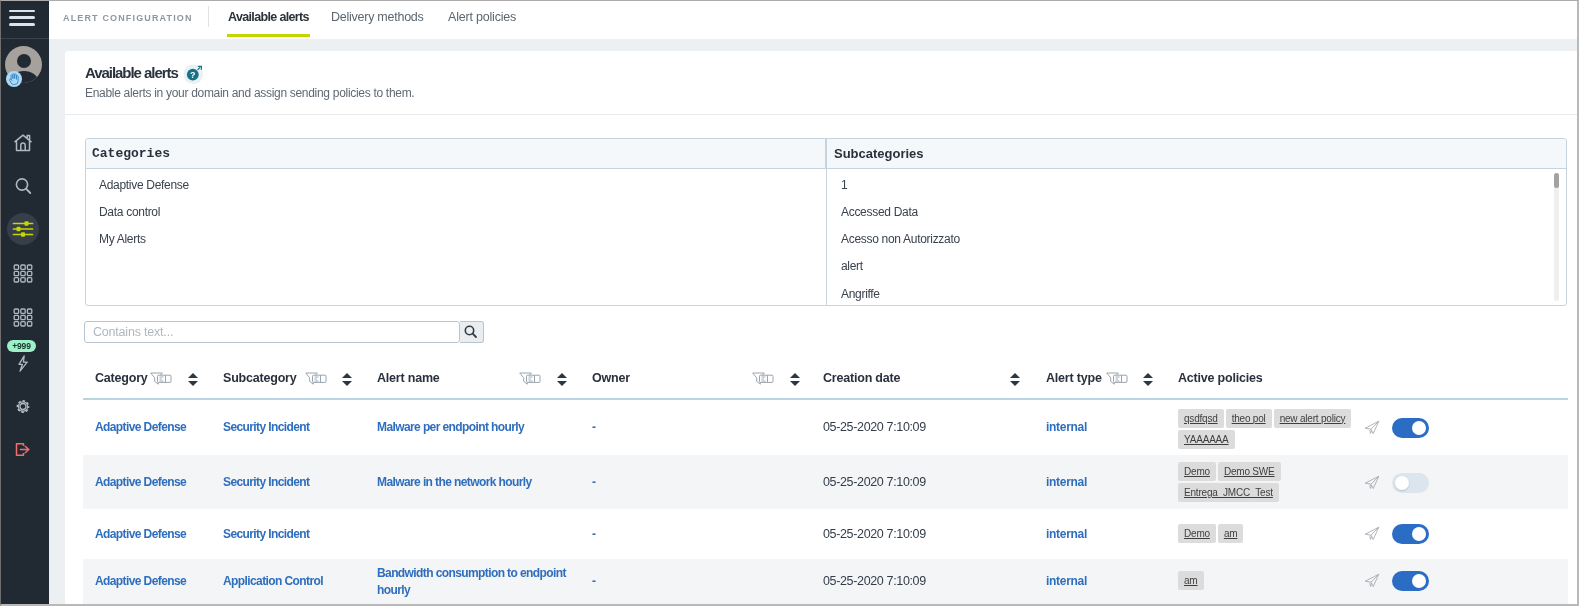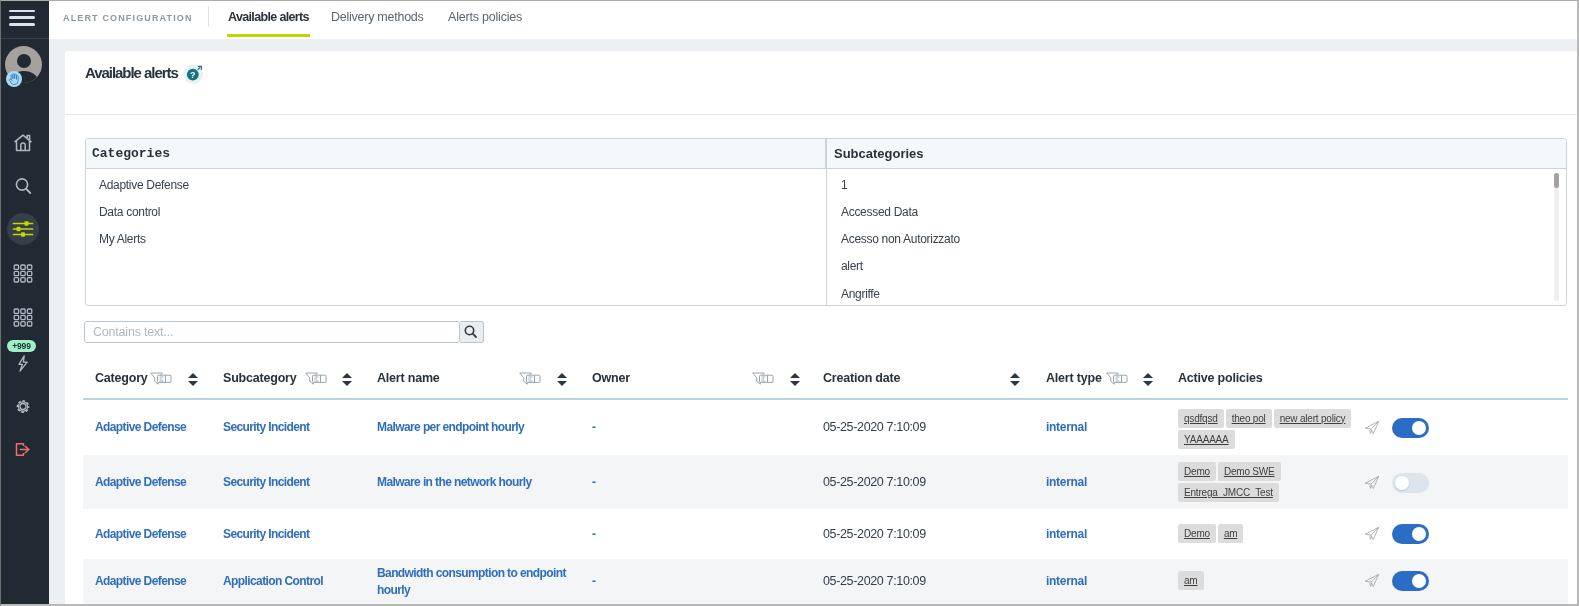--- a/index.html
+++ b/index.html
@@ -152,32 +152,33 @@
       <path d="M12.5 5 V2.8 H5.5 V14.2 H12.5 V12" fill="none" stroke="#ee6f6d" stroke-width="1.5" stroke-linejoin="round"></path>
       <path d="M9.5 8.5 H17 M14.2 5.2 L17.8 8.5 L14.2 11.8" fill="none" stroke="#ee6f6d" stroke-width="1.5" stroke-linecap="round" stroke-linejoin="round"></path>
     </svg>
 </div>
 
 <div id="header">
   <div id="alertconf">ALERT CONFIGURATION</div>
   <div id="hdiv"></div>
   <div class="tab" id="tab1">Available alerts</div>
   <div class="tab" id="tab2">Delivery methods</div>
-  <div class="tab" id="tab3">Alerts policies</div>
+  <div class="tab" id="tab3">Alert policies</div>
   <div id="tabline"></div>
 </div>
 <div id="contentbg"></div>
 <div id="card">
   <div id="title">Available alerts</div>
   <svg style="position:absolute;left:118px;top:12px" width="22" height="22" viewBox="0 0 22 22">
       <circle cx="10.3" cy="11.2" r="9.8" fill="#e8f1f4"></circle>
       <circle cx="9.8" cy="11.6" r="5.9" fill="#1a7185"></circle>
       <text x="9.85" y="14.9" font-size="9" font-weight="bold" fill="#ffffff" text-anchor="middle" font-family="Liberation Sans">?</text>
       <path d="M14.6 6.9 L17.1 4.4 M14.9 3.3 h3.5 v3.5" fill="none" stroke="#1a7185" stroke-width="1.25"></path>
     </svg>
+  <div id="subtitle">Enable alerts in your domain and assign sending policies to them.</div>
   <div id="hr1"></div>
   <div id="panel">
     <div class="phead" id="pheadL">Categories</div>
     <div class="phead" id="pheadR">Subcategories</div>
     <div id="pvdiv"></div>
     <div class="pitem" style="left:13px; top:38.5px">Adaptive Defense</div>
     <div class="pitem" style="left:13px; top:65.8px">Data control</div>
     <div class="pitem" style="left:13px; top:93.1px">My Alerts</div>
     <div class="pitem" style="left:755px; top:38.5px">1</div>
     <div class="pitem" style="left:755px; top:65.8px">Accessed Data</div>

